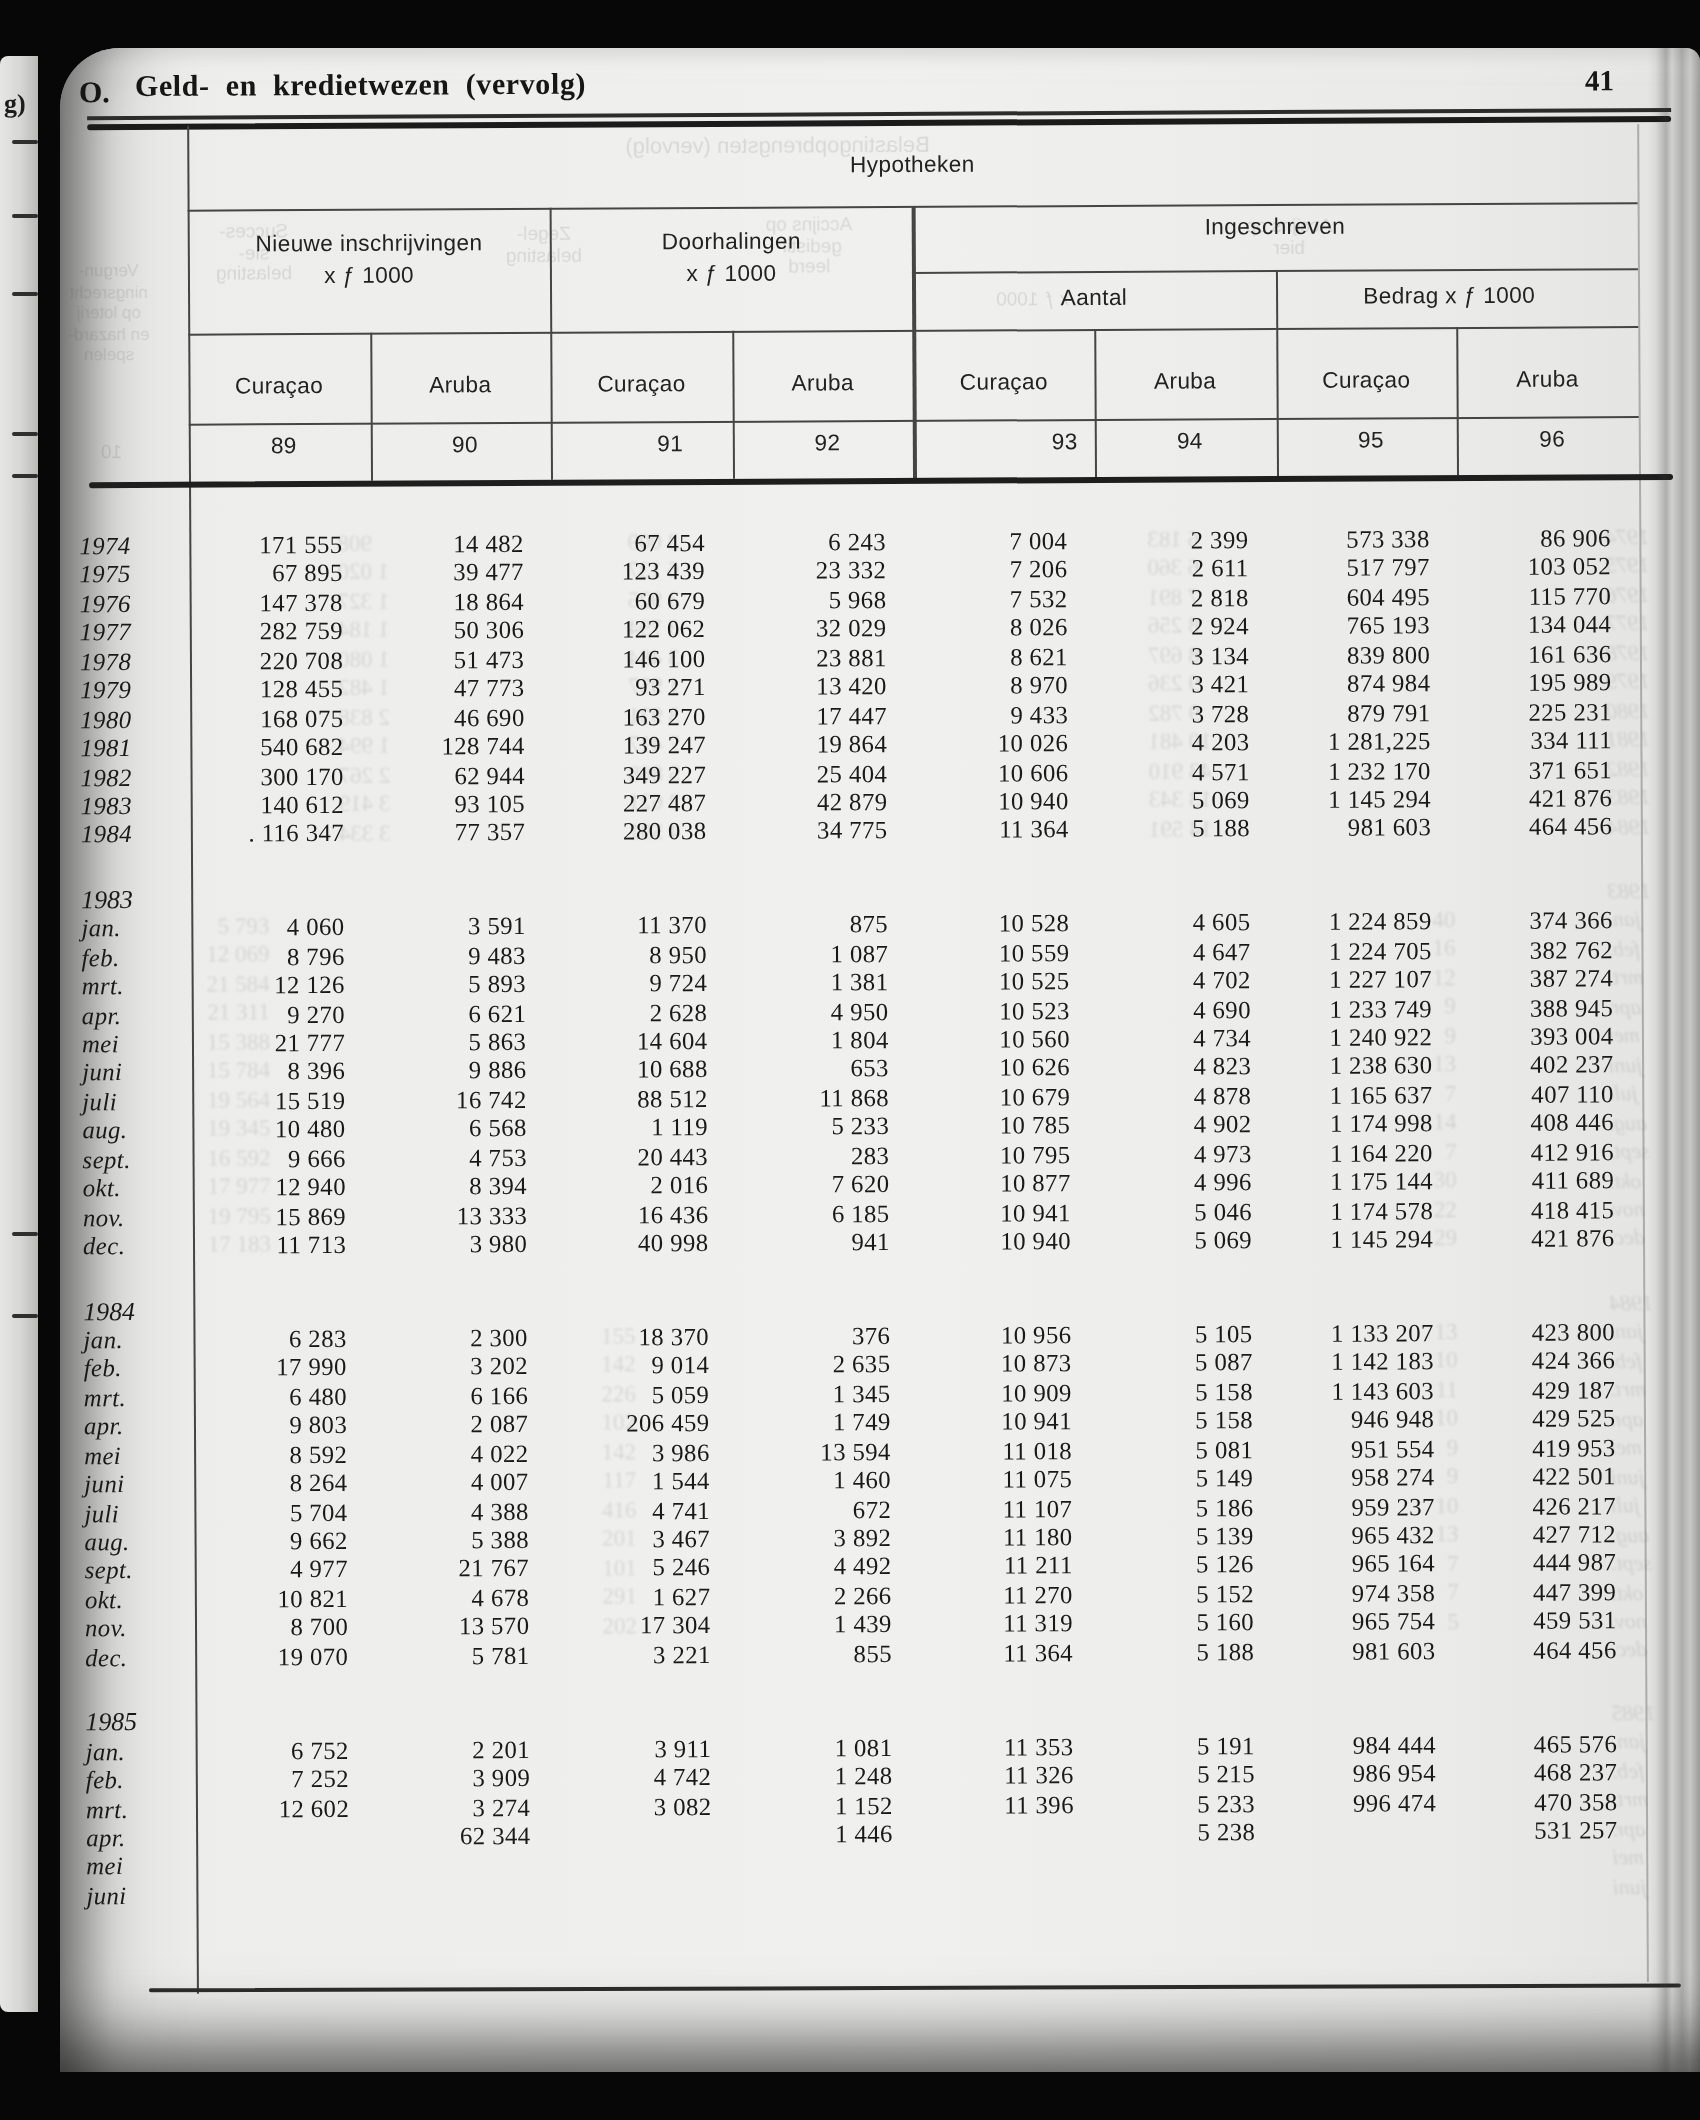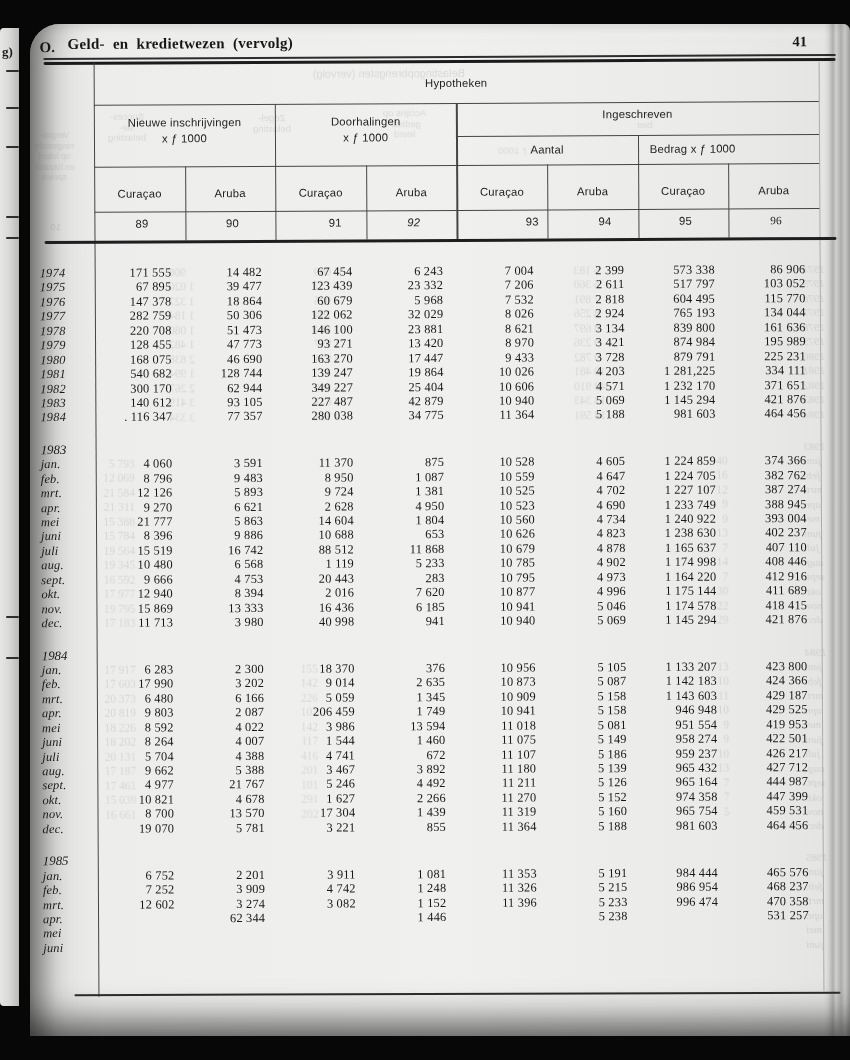--- a/index.html
+++ b/index.html
@@ -42,21 +42,21 @@
   .vline.faint{background:rgba(40,40,40,0.30);}
 
   
   .hcell{position:absolute;text-align:center;font-family:"Liberation Sans","DejaVu Sans",sans-serif;
     font-size:11.3px;color:#222;letter-spacing:0.2px;line-height:15.5px;}
   .hypo{top:52px;left:66px;width:725px;}
   .g1{left:66px;width:181.2px;top:90px;}
   .g2{left:247.2px;width:181.2px;top:90px;}
   .g3{left:428.4px;width:362.4px;top:84px;}
   .sub1{left:428.4px;width:181.2px;top:119px;}
-  .sub2{left:574px;width:181.2px;top:119px;}
+  .sub2{left:606px;width:181.2px;top:119px;}
   .region{top:161px;width:90.6px;}
   .colnum{top:191px;width:95px;}
 
   
   .tbody{position:absolute;left:11px;top:220px;width:780px;padding-top:20px;color:#191919;}
   .data-row{display:flex;height:14.45px;line-height:14.45px;font-size:12.4px;letter-spacing:0.2px;}
   .row-label{flex:0 0 55px;font-style:italic;}
   .cell{flex:0 0 90.6px;text-align:right;padding-right:14px;box-sizing:border-box;white-space:pre;}
   .section-heading{margin-top:18px;height:14.45px;line-height:14.45px;font-size:12.9px;font-style:italic;color:#191919;}
 
@@ -87,21 +87,20 @@
 
   <div class="page">
     <div class="content">
 
       <div class="bleed-layer">
           <div class="ghost-stack mirrored" style="left: 140px; top: 240px; width: 70px;"><div>908</div><div>1 020</div><div>1 327</div><div>1 184</div><div>1 080</div><div>1 482</div><div>2 838</div><div>1 994</div><div>2 267</div><div>3 419</div><div>3 334</div></div>
           <div class="ghost-stack mirrored" style="left: 285px; top: 240px; width: 70px;"><div>3 009</div><div>6 137</div><div>3 925</div><div>3 794</div><div>3 484</div><div>1 957</div><div>3 931</div><div>7 417</div><div>5 868</div><div>3 621</div><div>4 591</div></div>
           <div class="ghost-stack mirrored" style="left: 545px; top: 240px; width: 75px;"><div>6 183</div><div>6 360</div><div>7 891</div><div>8 256</div><div>8 697</div><div>9 236</div><div>9 782</div><div>10 481</div><div>43 910</div><div>13 343</div><div>14 591</div></div>
           <div class="ghost-stack" style="left: 35px; top: 431px; width: 70px;"><div>5 793</div><div>12 069</div><div>21 584</div><div>21 311</div><div>15 388</div><div>15 784</div><div>19 564</div><div>19 345</div><div>16 592</div><div>17 977</div><div>19 795</div><div>17 183</div></div>
           <div class="ghost-stack" style="left: 668px; top: 431px; width: 30px;"><div>40</div><div>16</div><div>12</div><div>9</div><div>9</div><div>13</div><div>7</div><div>14</div><div>7</div><div>30</div><div>22</div><div>29</div></div>
-          <div class="ghost-stack" style="left: 35px; top: 637px; width: 70px;"><div>17 917</div><div>17 603</div><div>20 373</div><div>20 819</div><div>18 226</div><div>18 202</div><div>20 131</div><div>17 187</div><div>17 461</div><div>15 039</div><div>16 661</div></div>
           <div class="ghost-stack" style="left: 252px; top: 637px; width: 35px;"><div>155</div><div>142</div><div>226</div><div>102</div><div>142</div><div>117</div><div>416</div><div>201</div><div>101</div><div>291</div><div>202</div></div>
           <div class="ghost-stack" style="left: 668px; top: 637px; width: 30px;"><div>13</div><div>10</div><div>11</div><div>10</div><div>9</div><div>9</div><div>10</div><div>13</div><div>7</div><div>7</div><div>5</div></div>
           <div class="ghost-stack mirrored gh-italic" style="left: 774px; top: 240px; width: 30px;"><div>1974</div><div>1975</div><div>1976</div><div>1977</div><div>1978</div><div>1979</div><div>1980</div><div>1981</div><div>1982</div><div>1983</div><div>1984</div></div>
           <div class="ghost-stack mirrored gh-italic" style="left: 774px; top: 417px; width: 30px;"><div>1983</div><div>jan.</div><div>feb.</div><div>mrt.</div><div>apr.</div><div>mei</div><div>juni</div><div>juli</div><div>aug.</div><div>sept.</div><div>okt.</div><div>nov.</div><div>dec.</div></div>
           <div class="ghost-stack mirrored gh-italic" style="left: 774px; top: 623px; width: 30px;"><div>1984</div><div>jan.</div><div>feb.</div><div>mrt.</div><div>apr.</div><div>mei</div><div>juni</div><div>juli</div><div>aug.</div><div>sept.</div><div>okt.</div><div>nov.</div><div>dec.</div></div>
           <div class="ghost-stack mirrored gh-italic" style="left: 774px; top: 828px; width: 30px;"><div>1985</div><div>jan.</div><div>feb.</div><div>mrt.</div><div>apr.</div><div>mei</div><div>juni</div></div>
           <div class="ghost-frag mirrored" style="left: 285px; top: 44px; font-size: 11px;">
             <div>Belastingopbrengsten (vervolg)</div>
           </div>
           <div class="ghost-frag mirrored" style="left: 6px; top: 104px; font-size: 8.5px;">
@@ -163,25 +162,25 @@
       <div class="hcell region" style="left:247.2px;">Curaçao</div>
       <div class="hcell region" style="left:337.8px;">Aruba</div>
       <div class="hcell region" style="left:428.4px;">Curaçao</div>
       <div class="hcell region" style="left:519px;">Aruba</div>
       <div class="hcell region" style="left:609.6px;">Curaçao</div>
       <div class="hcell region" style="left:700.2px;">Aruba</div>
 
       <div class="hcell colnum" style="left:66px;">89</div>
       <div class="hcell colnum" style="left:156.6px;">90</div>
       <div class="hcell colnum" style="left:247.2px;margin-left:12px;">91</div>
-      <div class="hcell colnum" style="left:337.8px;font-style:italic;">92</div>
+      <div class="hcell colnum" style="left:337.8px;">92</div>
       <div class="hcell colnum" style="left:428.4px;margin-left:28px;">93</div>
-      <div class="hcell colnum" style="left:519px;padding-left:10px;">94</div>
+      <div class="hcell colnum" style="left:519px;">94</div>
       <div class="hcell colnum" style="left:609.6px;">95</div>
-      <div class="hcell colnum" style="left:700.2px;font-family:Liberation Serif, serif;">96</div>
+      <div class="hcell colnum" style="left:700.2px;">96</div>
 
       <div class="hline" style="left:66px;top:79px;width:725px;"></div>
       <div class="hline" style="left:428.4px;top:112px;width:362.6px;"></div>
       <div class="hline" style="left:66px;top:141px;width:725px;"></div>
       <div class="hline" style="left:66px;top:186px;width:725px;"></div>
 
       <div class="vline" style="left:66px;top:37px;height:934px;"></div>
       <div class="vline faint" style="left:791px;top:40px;height:929px;"></div>
       <div class="vline" style="left:247.2px;top:79px;height:136px;"></div>
       <div class="vline" style="left:428.4px;top:79px;height:136px;"></div>

